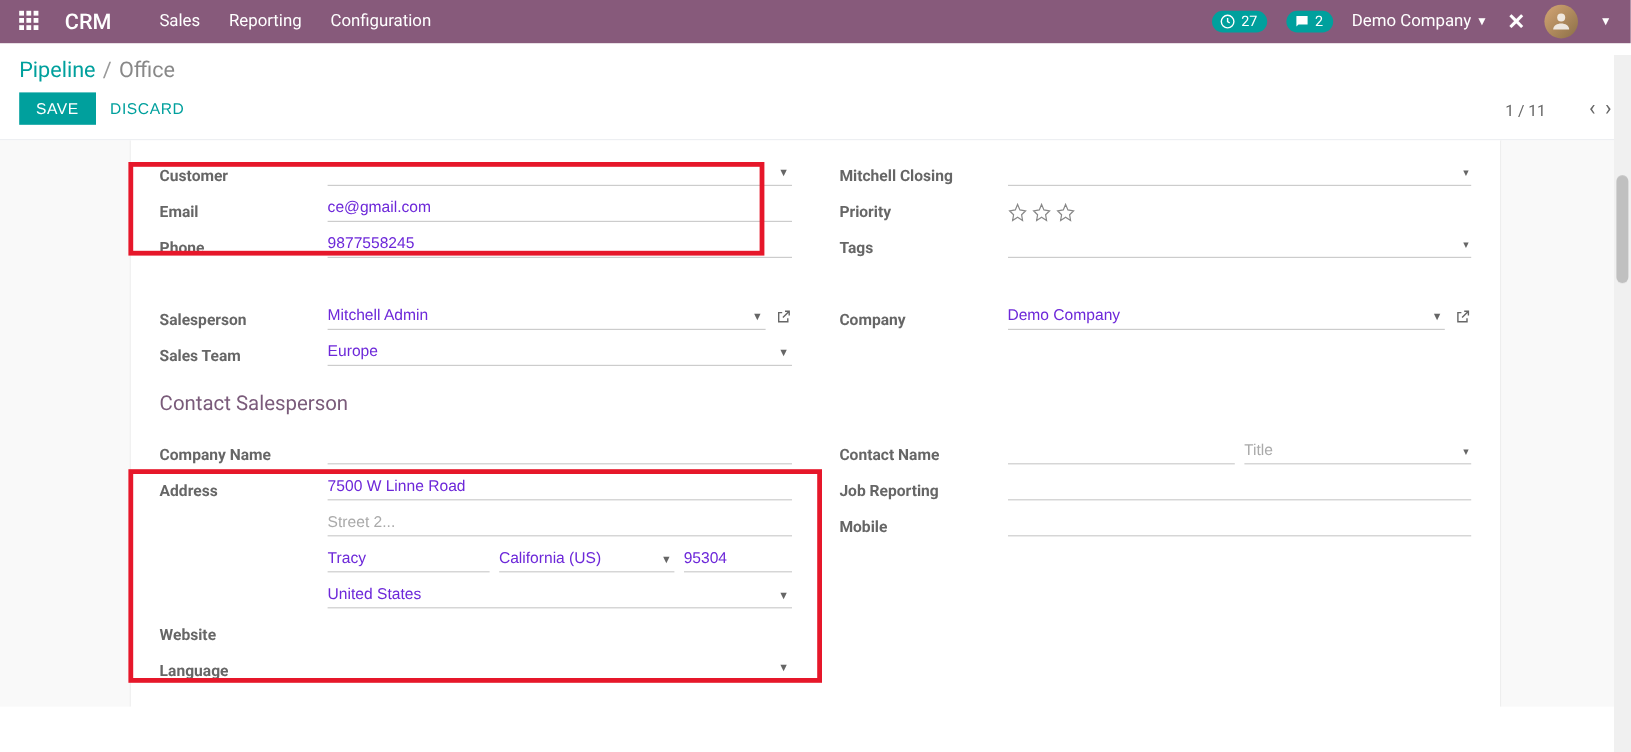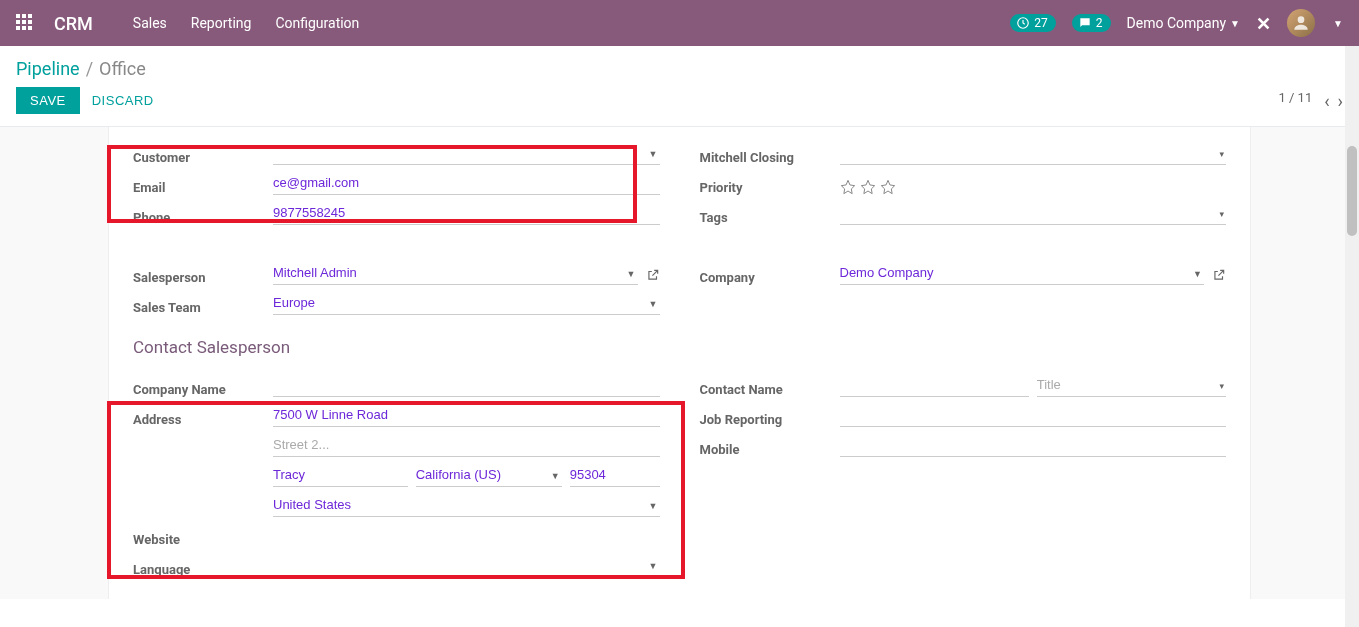--- a/index.html
+++ b/index.html
@@ -1,17 +1,17 @@
 <!DOCTYPE html>
 <html><head>
 <meta charset="utf-8">
 <style>
 * { box-sizing: border-box; margin: 0; padding: 0; }
 body { font-family: -apple-system, BlinkMacSystemFont, "Segoe UI", Roboto, "Helvetica Neue", Arial, sans-serif; font-size: 13px; color: #4c4c4c; background: #fff; }
-.topbar { background: #875a7b; height: 46px; display: flex; align-items: center; padding: 0 16px; color: #fff; }
+.topbar { background: #875a7b; height: 36px; display: flex; align-items: center; padding: 0 16px; color: #fff; }
 .apps-icon { width: 18px; height: 18px; display: grid; grid-template-columns: repeat(3,4px); grid-template-rows: repeat(3,4px); gap: 2px; margin-right: 20px; cursor: pointer; }
 .apps-icon span { background: #fff; width: 4px; height: 4px; }
 .app-title { font-size: 18px; font-weight: 500; margin-right: 40px; }
 .nav-item { margin-right: 24px; font-size: 14px; cursor: pointer; }
 .topbar-spacer { flex: 1; }
 .topbar-right { display: flex; align-items: center; gap: 16px; }
 .badge-btn { display: flex; align-items: flex-end; background: #00a09d; border-radius: 12px; padding: 2px 8px 2px 6px; font-size: 12px; color: #fff; cursor: pointer; }
 .badge-btn svg { margin-right: 4px; }
 .company-dropdown { display: flex; align-items: center; cursor: pointer; font-size: 14px; }
 .company-dropdown .caret { margin-left: 4px; font-size: 10px; }
@@ -19,21 +19,21 @@
 .avatar { width: 28px; height: 28px; border-radius: 50%; background: linear-gradient(135deg,#d4a574,#8b6f47); cursor: pointer; display:flex; align-items:center; justify-content:center; }
 .avatar-caret { margin-left: 2px; font-size: 10px; cursor: pointer; }
 .breadcrumb-row { padding: 12px 16px 8px; display: flex; }
 .breadcrumb-link { color: #00a09d; font-size: 18px; cursor: pointer; }
 .breadcrumb-sep { color: #999; font-size: 18px; margin: 0 6px; }
 .breadcrumb-current { color: #888; font-size: 18px; }
 .action-row { padding: 0 16px 12px; display: flex; align-items: center; border-bottom: 1px solid #e9ecef; }
 .btn-save { background: #00a09d; color: #fff; border: none; padding: 6px 14px; font-size: 13px; font-weight: 500; cursor: pointer; letter-spacing: 0.5px; }
 .btn-discard { background: none; border: none; color: #00a09d; font-size: 13px; font-weight: 500; margin-left: 12px; cursor: pointer; letter-spacing: 0.5px; }
 .action-spacer { flex: 1; }
-.pager { display: flex; align-items: flex-start; color: #666; font-size: 13px; }
+.pager { display: flex; align-items: flex-end; color: #666; font-size: 13px; gap: 24px; }
 .pager-arrows { margin-left: 12px; display: flex; gap: 8px; }
 .pager-arrows span { cursor: pointer; font-size: 18px; color: #666; }
 .form-wrap { display: flex; }
 .form-gutter-left { width: 108px; background: #f9f9f9; }
 .form-gutter-right { width: 108px; background: #f9f9f9; }
 .form-body { flex: 1; background: #fff; padding: 0 24px 20px; position: relative; border-left: 1px solid #eee; border-right: 1px solid #eee; }
 .form-columns { display: flex; gap: 40px; }
 .form-col { flex: 1; }
 .field-row { display: flex; align-items: flex-end; min-height: 28px; margin-bottom: 2px; }
 .field-label { width: 140px; font-weight: 700; color: #666; font-size: 13px; flex-shrink: 0; }

